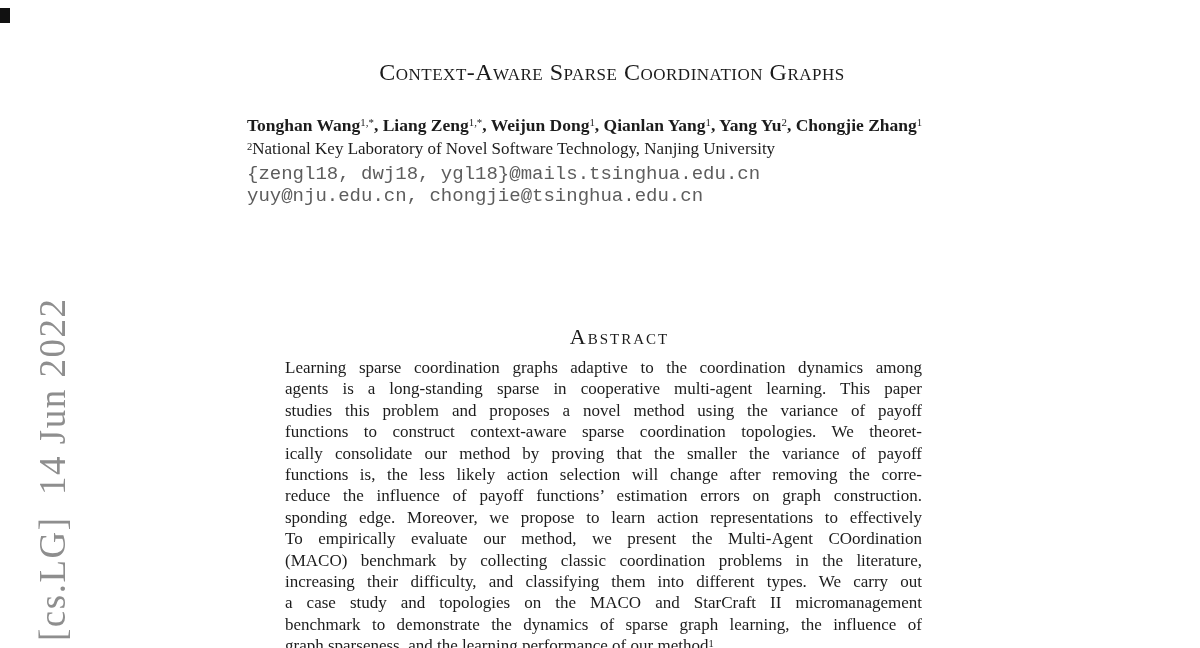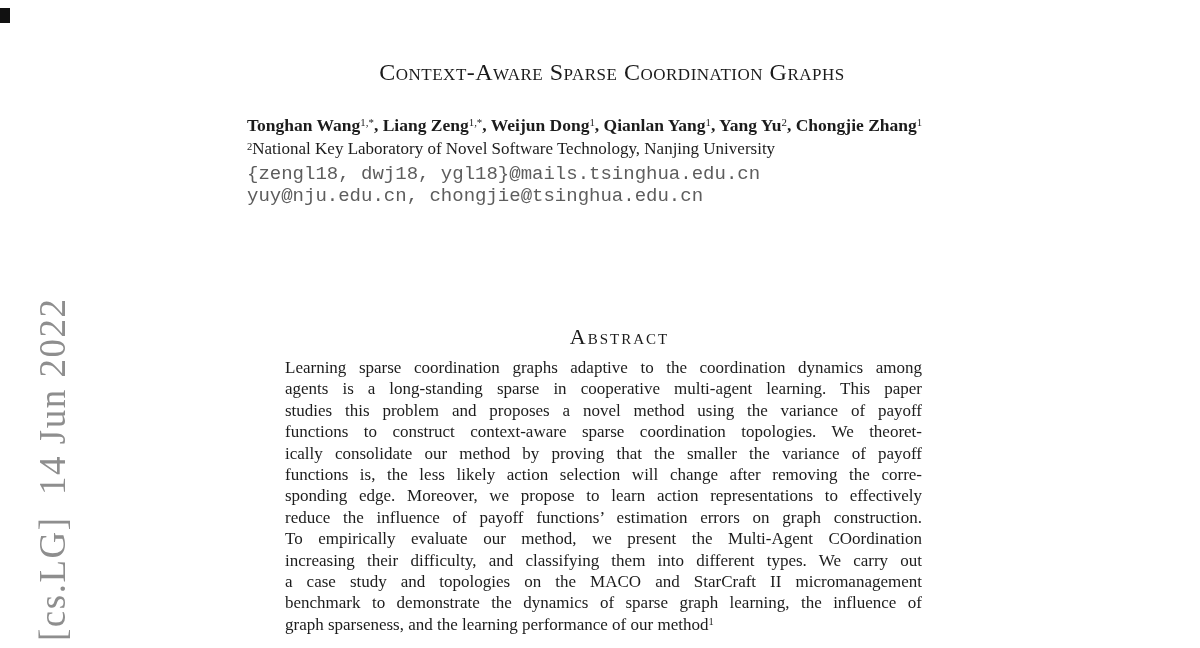--- a/index.html
+++ b/index.html
@@ -105,22 +105,23 @@
 
   <h2 class="abstract-heading">Abstract</h2>
 
   <div class="abstract-body">
     <div class="abs-line just">Learning sparse coordination graphs adaptive to the coordination dynamics among</div>
     <div class="abs-line just">agents is a long-standing sparse in cooperative multi-agent learning. This paper</div>
     <div class="abs-line just">studies this problem and proposes a novel method using the variance of payoff</div>
     <div class="abs-line just">functions to construct context-aware sparse coordination topologies. We theoret-</div>
     <div class="abs-line just">ically consolidate our method by proving that the smaller the variance of payoff</div>
     <div class="abs-line just">functions is, the less likely action selection will change after removing the corre-</div>
+    <div class="abs-line just">reduce the influence of payoff functions’ estimation errors on graph construction.</div>
     <div class="abs-line just">sponding edge. Moreover, we propose to learn action representations to effectively</div>
-    <div class="abs-line just">reduce the influence of payoff functions’ estimation errors on graph construction.</div>
     <div class="abs-line just">To empirically evaluate our method, we present the Multi-Agent COordination</div>
+    <div class="abs-line just">(MACO) benchmark by collecting classic coordination problems in the literature,</div>
     <div class="abs-line just">increasing their difficulty, and classifying them into different types. We carry out</div>
     <div class="abs-line just">a case study and topologies on the MACO and StarCraft II micromanagement</div>
     <div class="abs-line just">benchmark to demonstrate the dynamics of sparse graph learning, the influence of</div>
     <div class="abs-line"><span>graph sparseness, and the learning performance of our method</span><sup>1</sup></div>
   </div>
 
 </div>
 
 </body></html>

